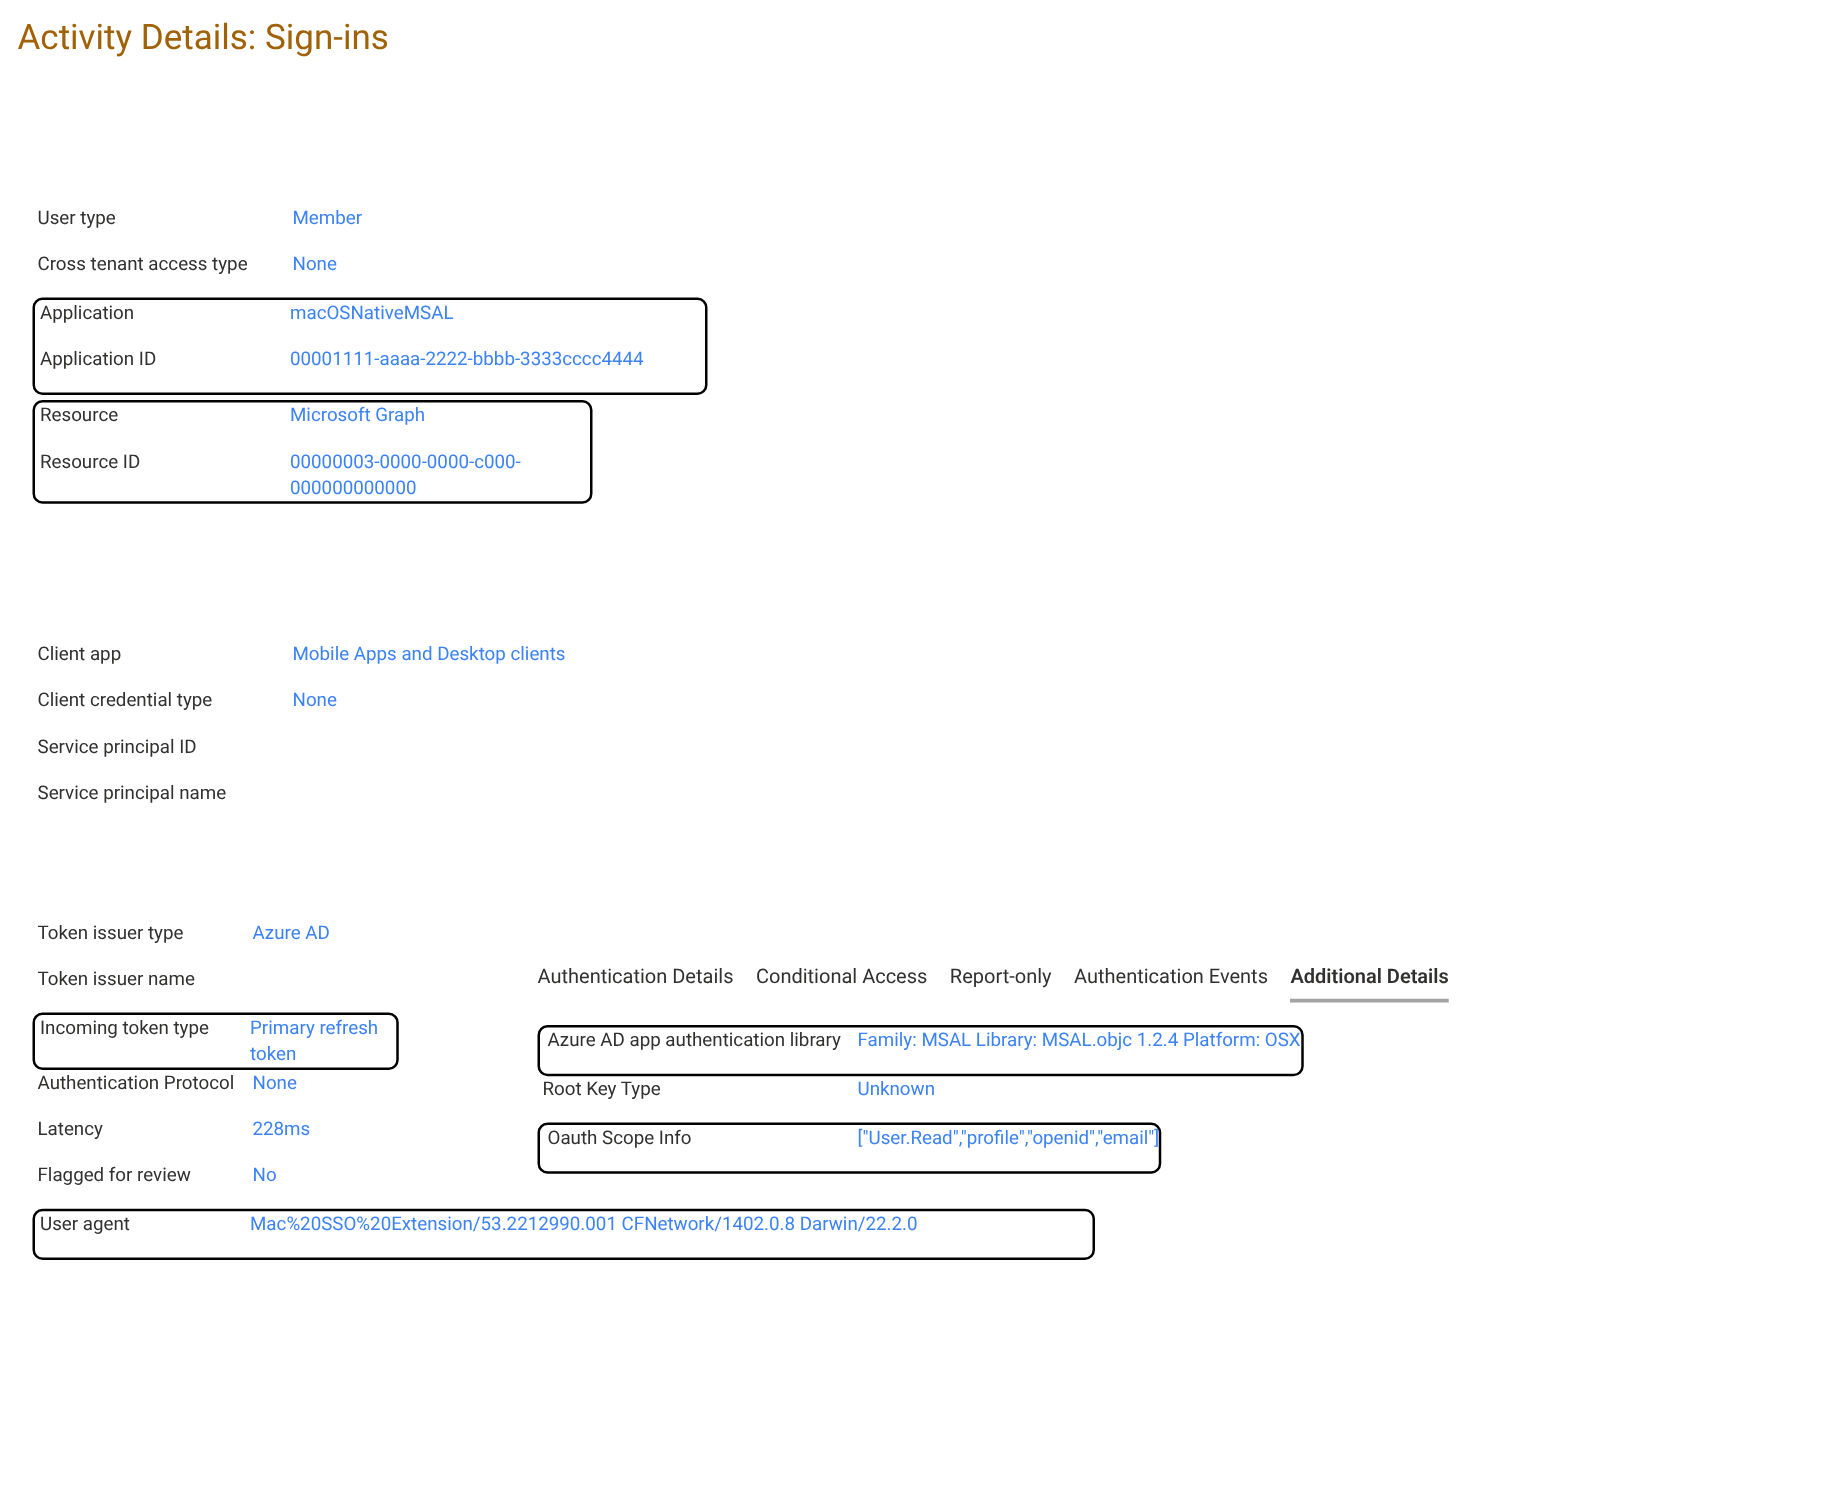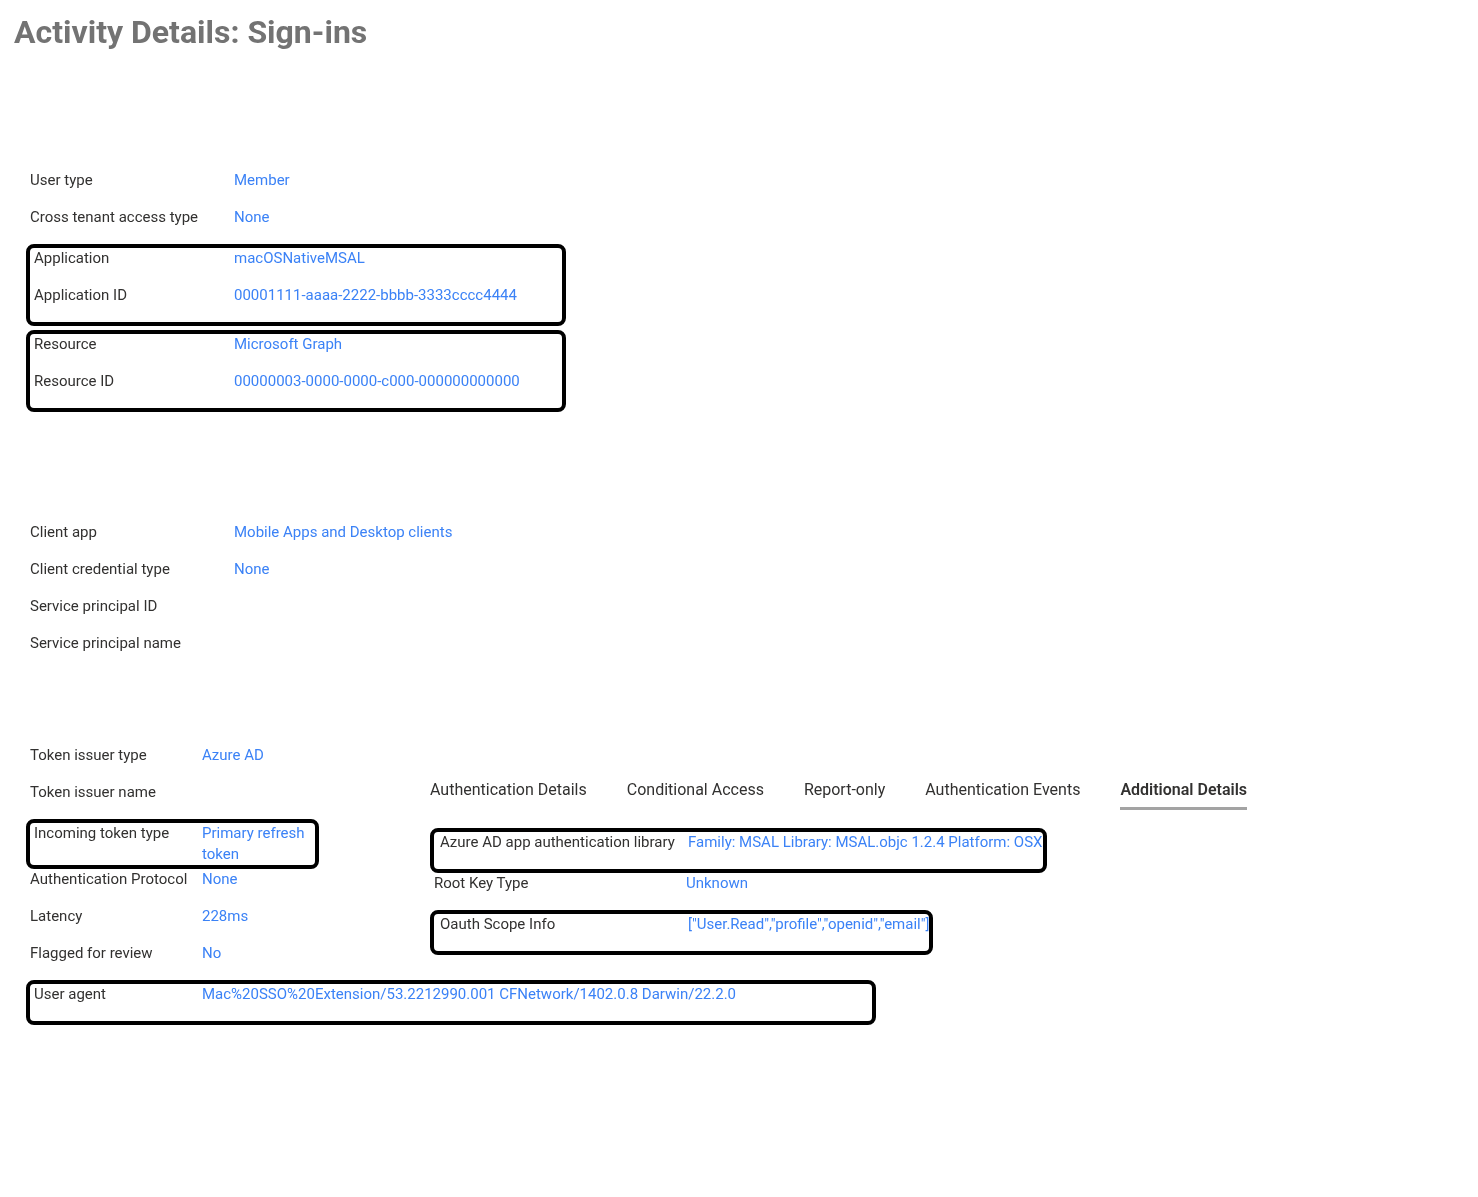--- a/index.html
+++ b/index.html
@@ -10,23 +10,23 @@
     color: #323130;
     font-size: 15px;
     line-height: 1.4;
   }
   .page {
     padding: 10px 10px 40px 14px;
     width: 1478px;
     box-sizing: border-box;
   }
   .page-title {
-    font-size: 32px;
-    font-weight: 700;
-    color: #737373;
+    font-size: 28px;
+    font-weight: 400;
+    color: #a16207;
     margin: 0 0 115px 0;
   }
   
   .kv-block {
     margin-left: 16px;
   }
   .kv-row {
     display: flex;
     align-items: flex-start;
     min-height: 37px;
@@ -35,21 +35,21 @@
   .kv-label {
     width: 204px;
     flex: 0 0 204px;
     color: #323130;
   }
   .kv-value {
     color: #3b82f6;
   }
   
   .hl {
-    border: 4px solid #000000;
+    border: 2px solid #000000;
     border-radius: 8px;
     margin-left: -4px;
     padding-left: 4px;
     box-sizing: border-box;
   }
   .hl .kv-label {
     width: 200px;
     flex: 0 0 200px;
   }
   .block-gap-large { height: 110px; }
@@ -75,21 +75,21 @@
     flex: 0 0 168px;
   }
   .lower-right {
     flex: 1 1 auto;
     margin-top: 34px;
   }
 
   
   .tabs {
     display: flex;
-    gap: 40px;
+    gap: 18px;
     margin-bottom: 18px;
     padding-left: 2px;
   }
   .tab {
     font-size: 16px;
     color: #323130;
     padding-bottom: 6px;
     cursor: pointer;
     white-space: nowrap;
   }
@@ -112,21 +112,21 @@
     flex: 0 0 248px;
     padding-left: 2px;
   }
   .rpanel .hl {
     display: inline-flex;
     margin-left: 2px;
   }
 
   
   .hl-app  { width: 540px; }
-  .hl-res  { width: 540px; }
+  .hl-res  { width: 448px; }
   .hl-tok  { width: 293px; }
   .hl-ua   { width: 850px; }
   .hl-lib  { }
   .hl-scope{ }
 
 </style>
 </head>
 <body>
 
 <div class="page">

